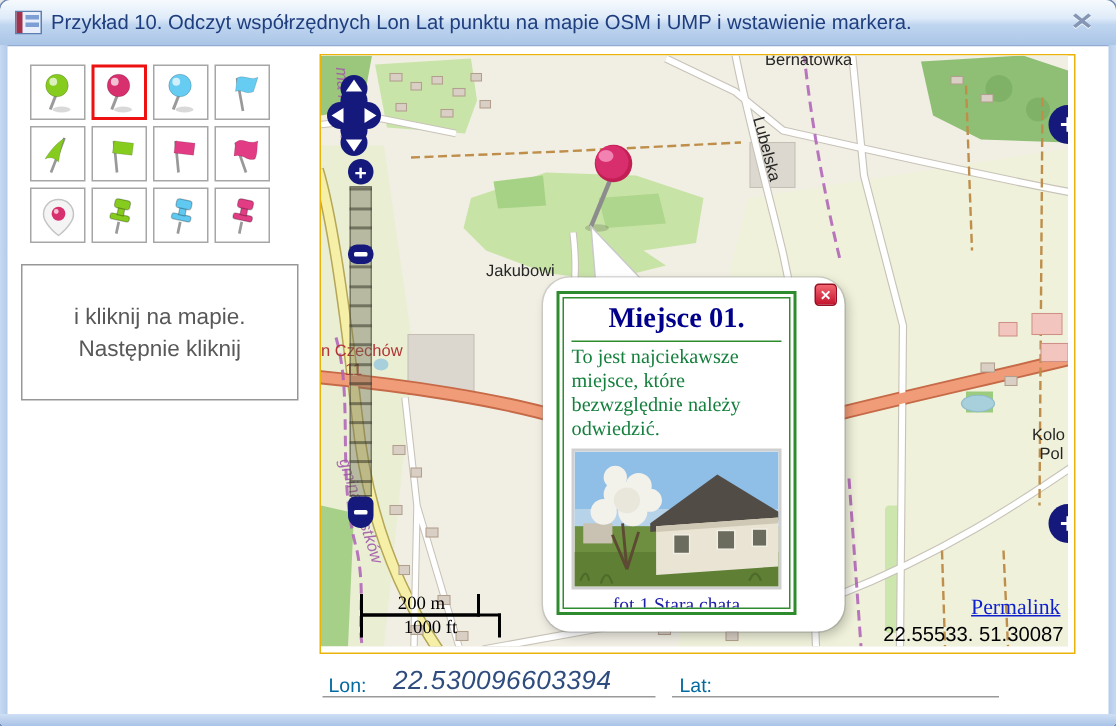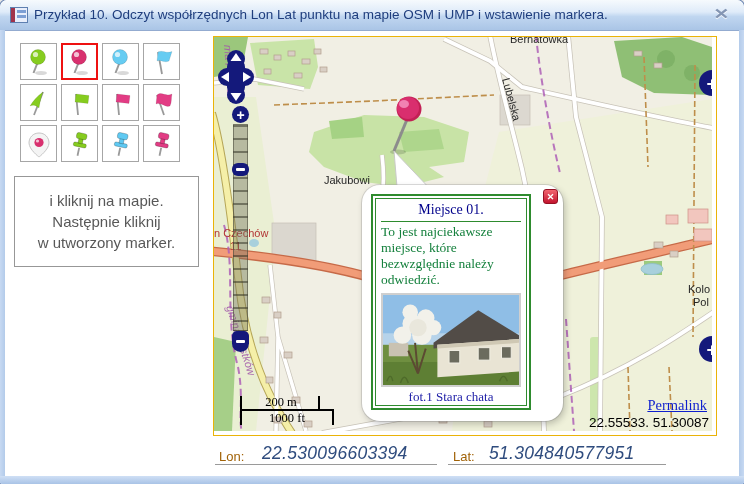--- a/index.html
+++ b/index.html
@@ -54,39 +54,39 @@
   #popup{position:absolute;left:148px;top:148px;width:201px;height:236px;}
   #popup-tail{position:absolute;left:-20px;top:-40px;}
   #popup-body{position:absolute;left:0;top:0;width:201px;height:236px;background:#fff;border-radius:18px;
     box-shadow:2px 3px 7px rgba(0,0,0,.22), 0 0 0 1px rgba(160,160,160,.35);}
   #popup-close{position:absolute;left:181px;top:4px;width:15px;height:15px;border-radius:3px;
     background:linear-gradient(180deg,#f26570,#c3142e);border:1px solid #951022;color:#fff;
     font-size:9px;font-weight:bold;display:flex;align-items:center;justify-content:center;cursor:pointer;box-sizing:border-box;}
   #popup-green-outer{position:absolute;left:9px;top:9px;width:160px;height:216px;box-sizing:border-box;
     border:2px solid #2e8b2e;padding:2px;}
   #popup-green-inner{width:100%;height:100%;box-sizing:border-box;border:1px solid #2e8b2e;overflow:hidden;}
-  #popup-title{margin-top:3px;text-align:center;font-family:"Liberation Serif",serif;font-weight:normal;
-    font-size:14px;color:#00008b;}
+  #popup-title{margin-top:3px;text-align:center;font-family:"Liberation Serif",serif;font-weight:bold;
+    font-size:19px;color:#00008b;}
   #popup-hr{border:none;border-top:1px solid #2e8b2e;margin:3px 5px 2px 5px;}
   #popup-desc{margin:1px 0 0 0;padding:0 5px;font-family:"Liberation Serif",serif;font-size:13.5px;
     line-height:16px;color:#15803d;}
   #popup-photo{display:block;width:140px;height:94px;margin:5px auto 0 auto;border:2px solid #cfcfcf;
     box-shadow:inset 0 0 0 1px #efefef;box-sizing:border-box;}
   #popup-caption{text-align:center;font-family:"Liberation Serif",serif;font-size:13px;color:#2121a8;margin-top:2px;}
   
   #permalink{position:absolute;right:5px;bottom:17px;font-family:"Liberation Serif",serif;font-size:14.5px;
     color:#0e1fce;text-decoration:underline;cursor:pointer;}
   #mouse-position{position:absolute;right:3px;bottom:1px;font-size:13.5px;color:#000;}
   #scale-box{position:absolute;left:26px;bottom:6px;font-family:"Liberation Serif",serif;font-size:12.5px;color:#000;}
   #scale-metric{width:80px;height:15px;border:2px solid #000;border-top:none;text-align:center;box-sizing:border-box;
     line-height:13px;padding-left:2px;}
   #scale-imperial{width:94px;height:16px;border:2px solid #000;border-bottom:none;margin-top:-2px;text-align:center;
     box-sizing:border-box;line-height:15px;}
   
-  .fieldlabel{position:absolute;font-size:13px;color:#a16207;}
+  .fieldlabel{position:absolute;font-size:13px;color:#0369a1;}
   .fieldvalue{position:absolute;font-size:17.5px;color:#2f4c7e;letter-spacing:.3px;font-style:italic;}
   .fieldline{position:absolute;height:1px;background:#9a9a9a;}
   #lon-label{left:219px;top:449px;} #lon-value{left:262px;top:443px;}
   #lat-label{left:453px;top:449px;} #lat-value{left:489px;top:443px;}
   #lon-line{left:215px;top:464px;width:222px;} #lat-line{left:448px;top:464px;width:218px;}
 </style>
 </head>
 <body>
 
 <div id="window">
@@ -195,21 +195,20 @@
             <rect x="11.8" y="8.5" width="4.4" height="5" fill="#E23C84" stroke="rgba(0,0,0,.25)" stroke-width=".8"></rect>
             <rect x="8.8" y="3" width="10.4" height="6" rx="2" fill="#E23C84" stroke="rgba(0,0,0,.25)" stroke-width=".8"></rect>
           </g>
         </svg>
       </div>
     </div>
 
   <div id="instruction-box">
     <div>i kliknij na mapie.</div>
     <div>Następnie kliknij</div>
-    <div>w utworzony marker.</div>
   </div>
 
   <div id="map-frame">
     <div id="map-view">
 
       <svg class="mapbg" width="498" height="394" viewBox="0 0 498 394">
         <rect x="0" y="0" width="498" height="394" fill="#f1efe4"></rect>
         <polygon points="285,95 498,62 498,394 238,394 258,200" fill="#eff1da"></polygon>
         <polygon points="0,60 42,60 62,200 42,394 0,394" fill="#eaefd3"></polygon>
 
@@ -391,16 +390,15 @@
 
       <a id="permalink">Permalink</a>
       <div id="mouse-position">22.55533. 51.30087</div>
     </div>
   </div>
 
   <span class="fieldlabel" id="lon-label">Lon:</span>
   <span class="fieldvalue" id="lon-value">22.530096603394</span>
   <div class="fieldline" id="lon-line"></div>
   <span class="fieldlabel" id="lat-label">Lat:</span>
-  <span class="fieldvalue" id="lat-value">51.304840577951</span>
   <div class="fieldline" id="lat-line"></div>
 
 </div>
 
 </body></html>

